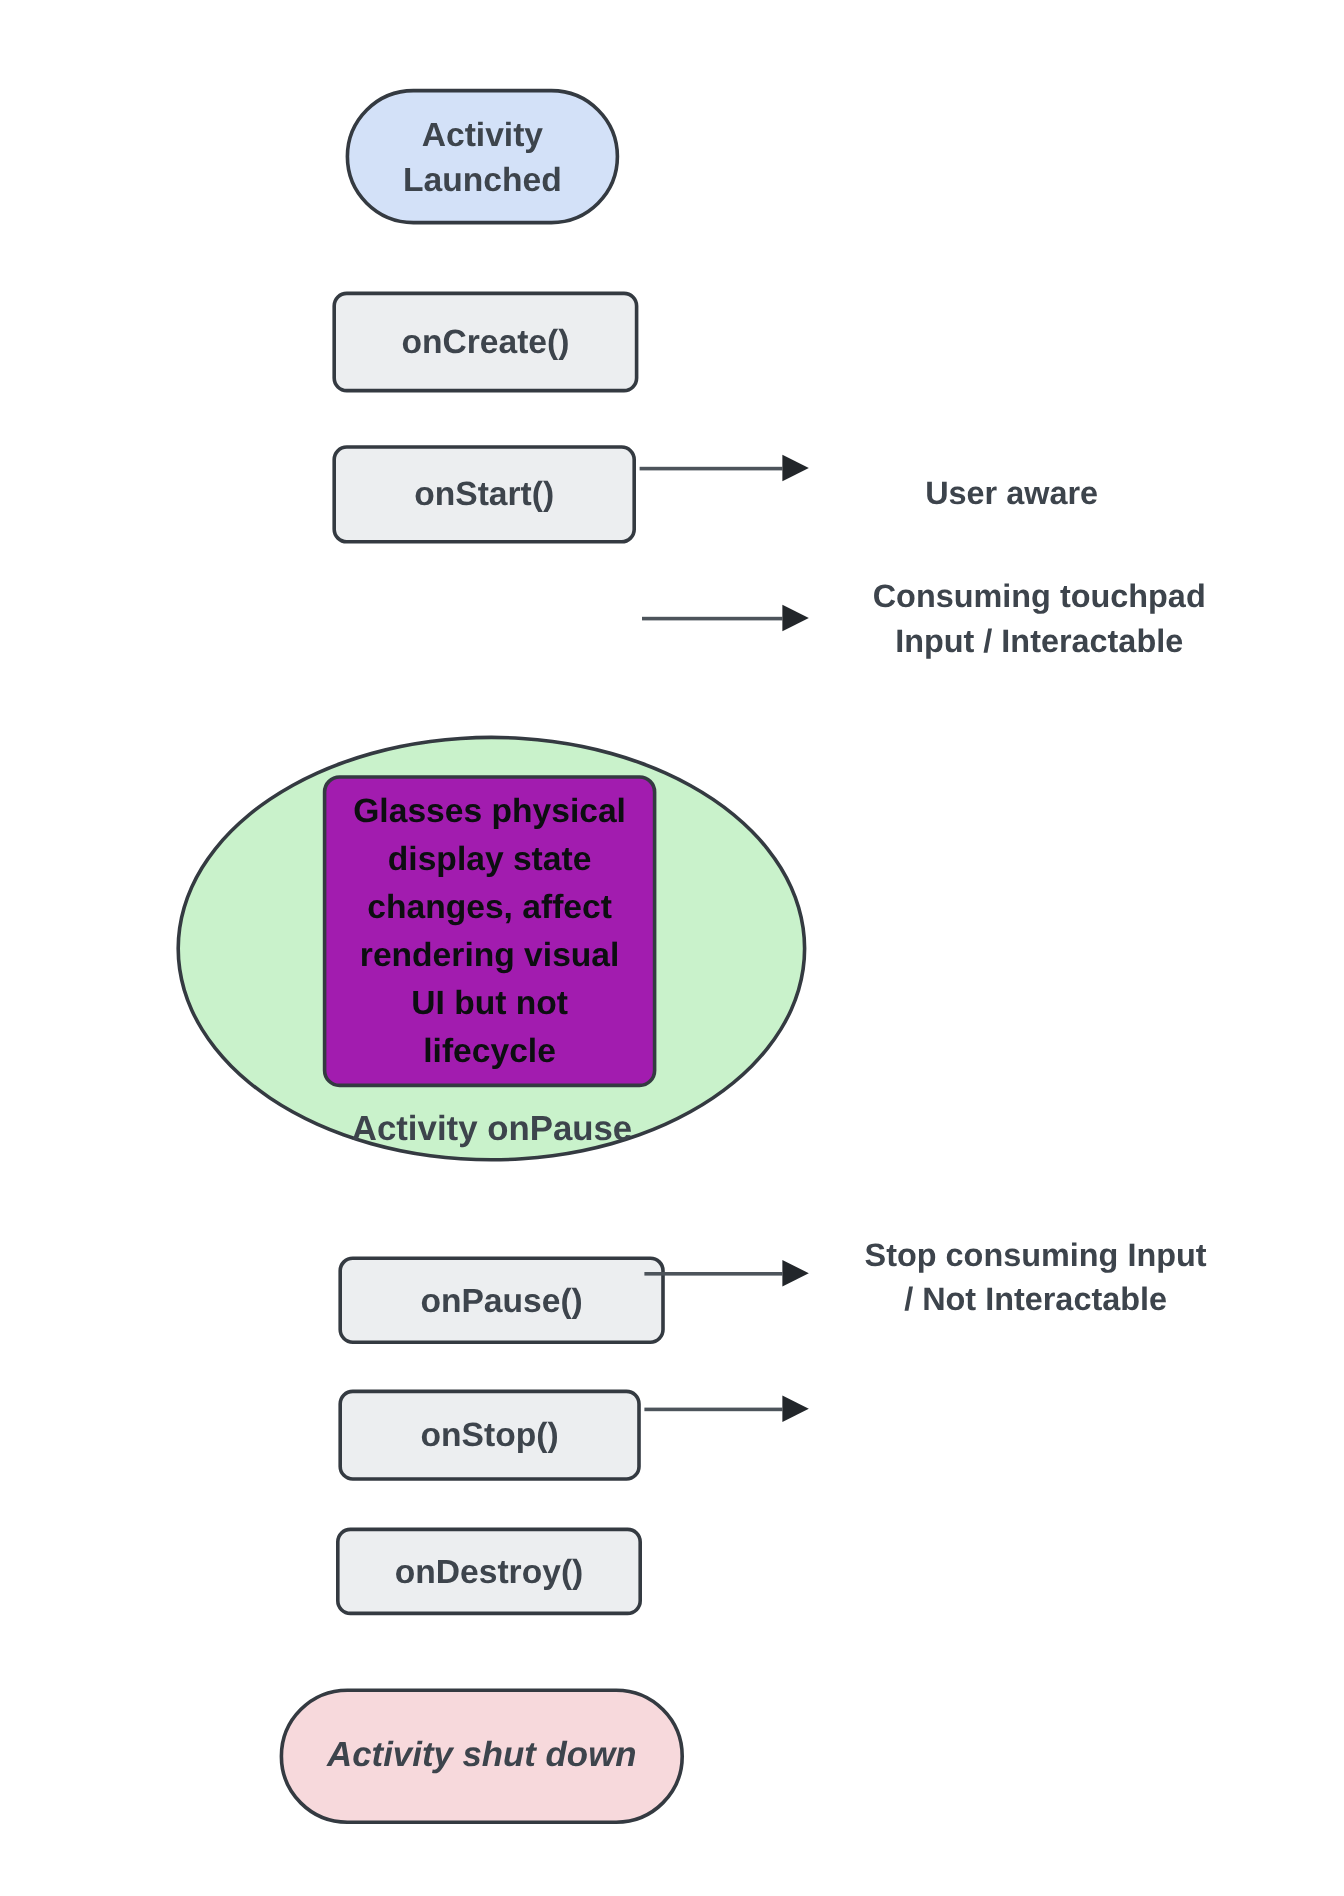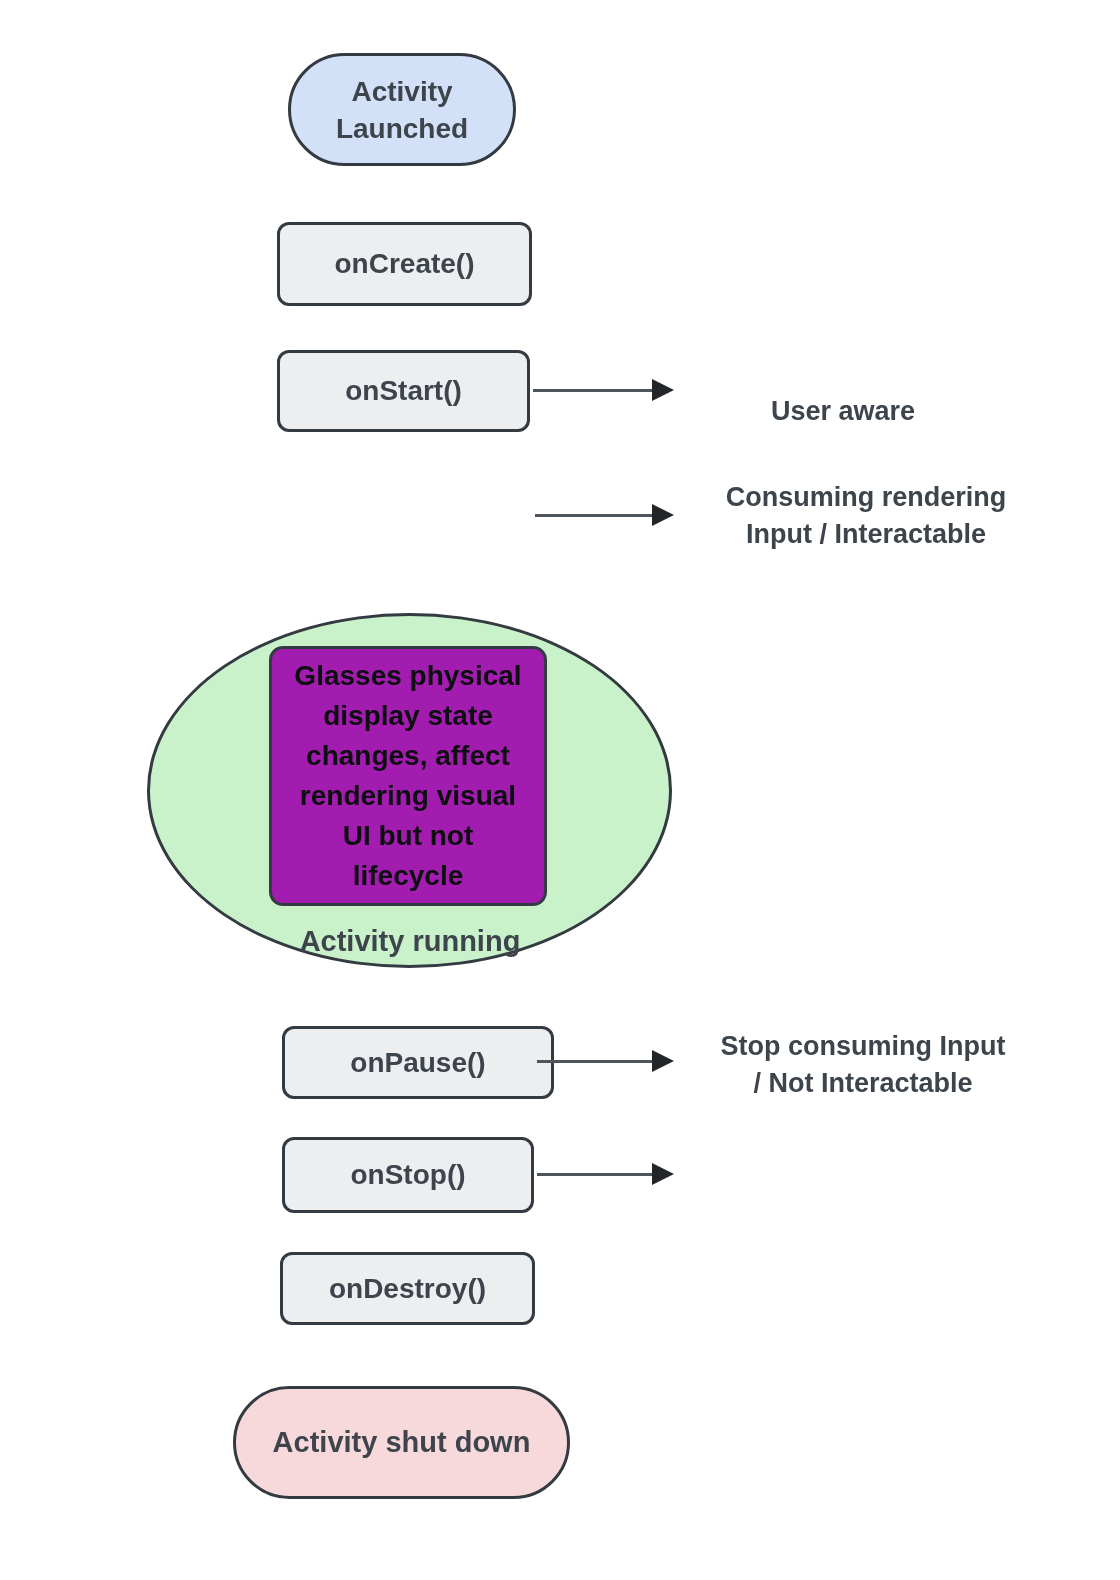--- a/index.html
+++ b/index.html
@@ -29,29 +29,30 @@
     color:var(--text);
   }
   .node{
     position:absolute;
     box-sizing:border-box;
     display:flex;
     align-items:center;
     justify-content:center;
     text-align:center;
     border:3px solid var(--border);
+    margin-top:21px;
   }
   .pill{
     border-radius:60px;
     font-size:28px;
     line-height:37px;
     white-space:pre-line;
   }
   .start-pill{left:288px;top:53px;width:228px;height:113px;background:var(--start-fill);}
-  .end-pill{left:233px;top:1386px;width:337px;height:113px;background:var(--end-fill);font-size:29px;}
+  .end-pill{left:233px;top:1386px;width:337px;height:113px;background:var(--end-fill);font-size:29px;font-style:italic;}
   .stage{
     background:var(--stage-fill);
     border-radius:12px;
     font-size:28px;
   }
   .n-oncreate{left:277px;top:222px;width:255px;height:84px;}
   .n-onstart{left:277px;top:350px;width:253px;height:82px;}
   .n-onresume{left:277px;top:475px;width:255px;height:82px;}
   .n-onpause{left:282px;top:1026px;width:272px;height:73px;}
   .n-onstop{left:282px;top:1137px;width:252px;height:76px;}
@@ -138,31 +139,31 @@
     <span>onCreate()</span>
   </div>
   <div class="arrow a-onstart">
     <span class="head"></span>
   </div>
   <div class="annotation t-onstart">User aware</div>
 
   <div class="arrow a-onresume">
     <span class="head"></span>
   </div>
-  <div class="annotation t-onresume">Consuming rendering
+  <div class="annotation t-onresume">Consuming touchpad
 Input / Interactable</div>
 
   <div class="running-ellipse"></div>
   <div class="running-note">Glasses physical
 display state
 changes, affect
 rendering visual
 UI but not
 lifecycle</div>
-  <div class="running-label">Activity running</div>
+  <div class="running-label">Activity onPause</div>
 
   <div class="node stage n-onpause">
     <span>onPause()</span>
   </div>
   <div class="arrow a-onpause">
     <span class="head"></span>
   </div>
   <div class="annotation t-onpause">Stop consuming Input
 / Not Interactable</div>
 

